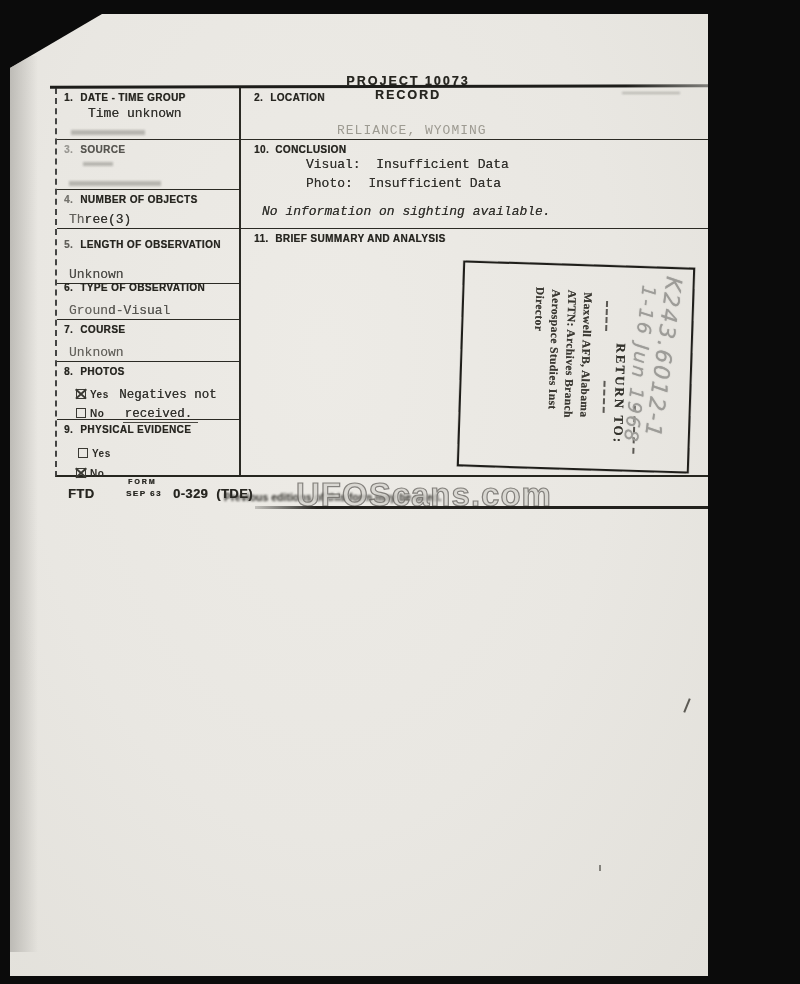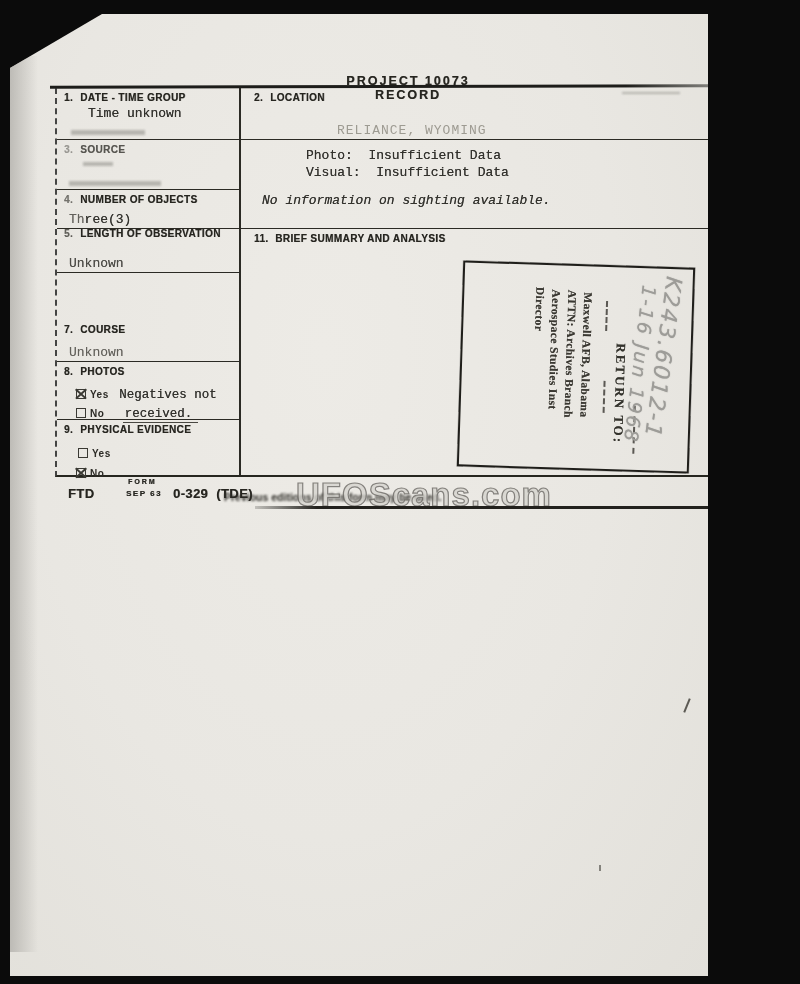--- a/index.html
+++ b/index.html
@@ -92,26 +92,31 @@
         <div class="smear" style="left:26px;top:22px;width:30px;height:4px;"></div>
         <div class="smear" style="left:12px;bottom:3px;width:92px;height:5px;"></div>
       </div>
 
       <div class="cell lc" style="top:102px;height:39px;">
         <div class="lbl"><span class="n" style="opacity:.6;">4.</span>
           <span>NUMBER OF OBJECTS</span></div>
         <div class="mono bottomv"><span class="vfaded">Th</span><span>ree(3)</span></div>
       </div>
 
-      <div class="cell lc" style="top:136px;height:49px;">
+      <div class="cell lc" style="top:147px;height:49px;">
         <div class="lbl"><span class="n" style="opacity:.7;">5.</span>
           <span>LENGTH OF OBSERVATION</span></div>
         <div class="mono bottomv" style="opacity:.85;">Unknown</div>
       </div>
 
+      <div class="cell lc" style="top:190px;height:42px;">
+        <div class="lbl"><span class="n">6.</span>
+          <span>TYPE OF OBSERVATION</span></div>
+        <div class="mono bottomv"><span class="vfaded">Groun</span><span style="opacity:.8;">d-Visual</span></div>
+      </div>
 
       <div class="cell lc" style="top:232px;height:42px;">
         <div class="lbl"><span class="n">7.</span>
           <span>COURSE</span></div>
         <div class="mono bottomv vfaded">Unknown</div>
       </div>
 
       <div class="cell lc" style="top:274px;height:58px;">
         <div class="lbl"><span class="n">8.</span>
           <span>PHOTOS</span></div>
@@ -136,22 +141,24 @@
         </div>
       </div>
 
       <div class="cell rc" style="top:0;height:52px;">
         <div class="lbl"><span class="n">2.</span>
           <span>LOCATION</span></div>
         <div class="mono faded" style="position:absolute;bottom:1px;left:96px;font-size:13px;letter-spacing:1px;filter:blur(.4px);">RELIANCE, WYOMING</div>
       </div>
 
       <div class="cell rc" style="top:52px;height:89px;">
+        <div class="lbl"><span class="n" style="min-width:18px;">10.</span>
+          <span>CONCLUSION</span></div>
+        <div class="mono" style="margin:2px 0 0 52px;">Visual:  Insufficient Data</div>
         <div class="mono" style="margin:4px 0 0 52px;">Photo:  Insufficient Data</div>
-        <div class="mono" style="margin:2px 0 0 52px;">Visual:  Insufficient Data</div>
         <div class="mono" style="margin:13px 0 0 8px;font-style:italic;">No information on sighting available.</div>
       </div>
 
       <div class="cell rc" style="top:141px;height:246px;border-bottom:none;">
         <div class="lbl"><span class="n" style="min-width:18px;">11.</span>
           <span>BRIEF SUMMARY AND ANALYSIS</span></div>
       </div>
     </div>
 
     <div id="stamp">

